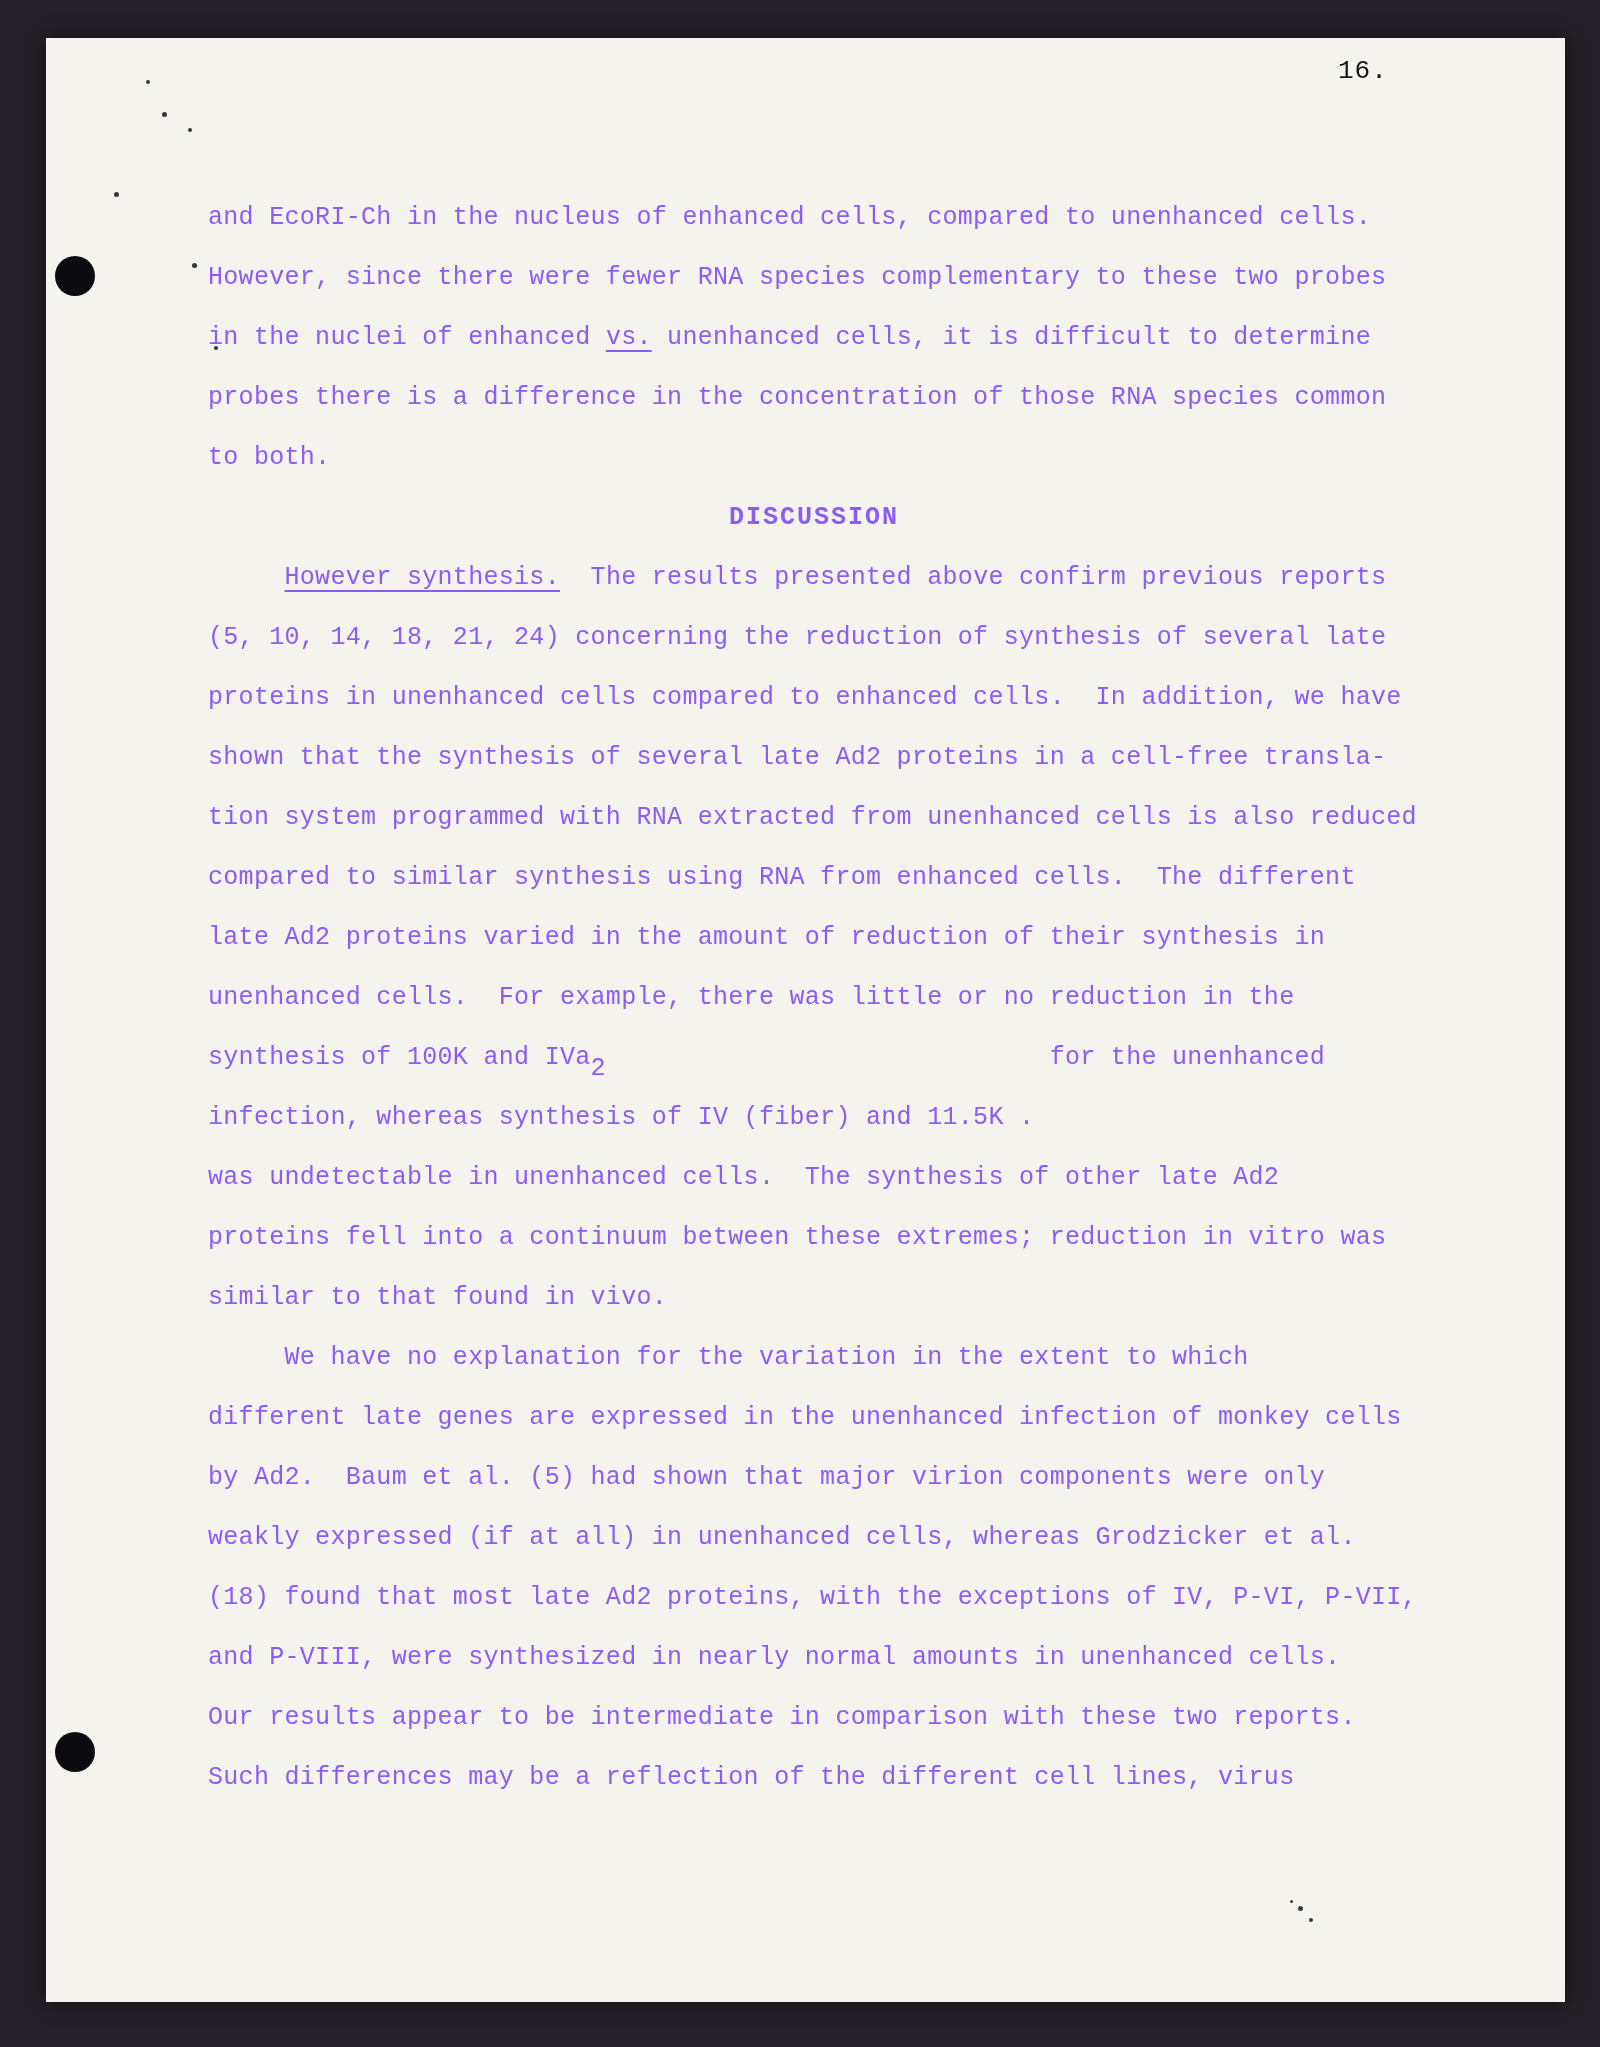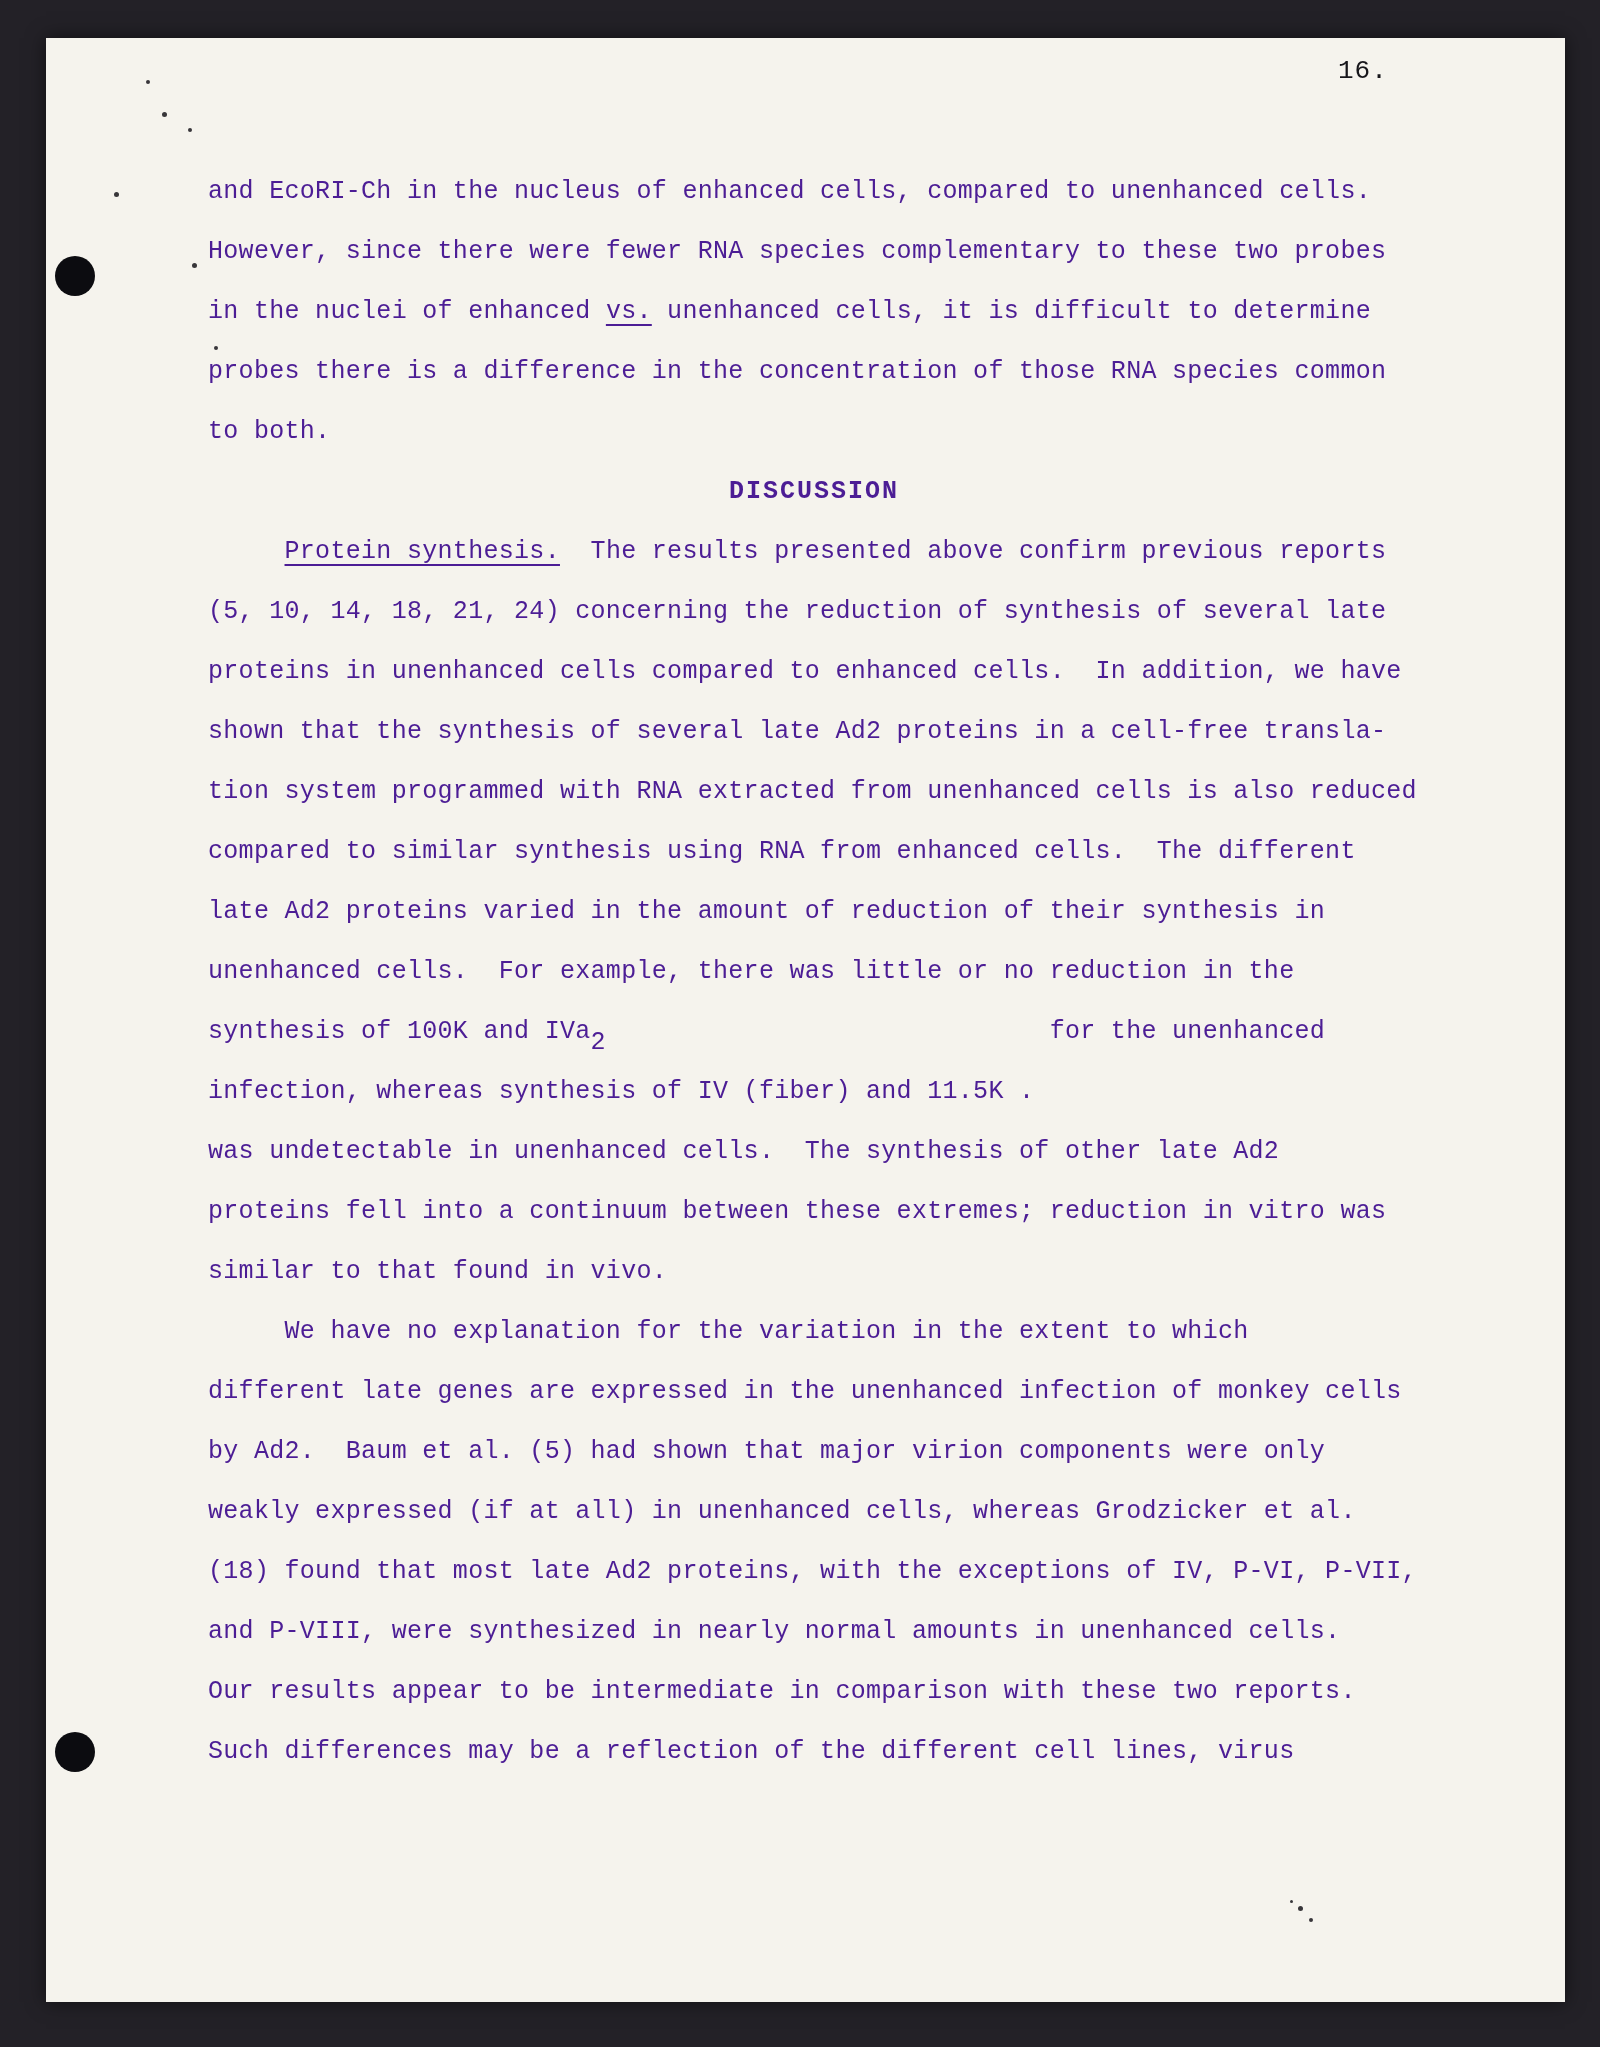--- a/index.html
+++ b/index.html
@@ -28,23 +28,23 @@
     left: 1292px;
     top: 18px;
     font-size: 26px;
     font-weight: normal;
     color: #17161b;
     letter-spacing: 1px;
   }
   .text-block {
     position: absolute;
     left: 162px;
-    top: 124px;
+    top: 150px;
     width: 1212px;
-    color: #4c1d95;
+    color: #8b5cf6;
   }
   .line {
     height: 60px;
     line-height: 60px;
     font-size: 25px;
     white-space: pre;
     letter-spacing: 0.3px;
   }
   .line.center {
     text-align: center;
@@ -80,21 +80,21 @@
 
   <div class="page-number">16.</div>
 
   <div class="text-block">
       <div class="line"><span>and EcoRI-Ch in the nucleus of enhanced cells, compared to unenhanced cells.</span></div>
       <div class="line"><span>However, since there were fewer RNA species complementary to these two probes</span></div>
       <div class="line"><span>in the nuclei of enhanced </span><span class="u">vs.</span><span> unenhanced cells, it is difficult to determine</span></div>
       <div class="line"><span>probes there is a difference in the concentration of those RNA species common</span></div>
       <div class="line"><span>to both.</span></div>
       <div class="line center"><span>DISCUSSION</span></div>
-      <div class="line"><span>     </span><span class="u">Protein synthesis.</span><span>  The results presented above confirm previous reports</span></div>
+      <div class="line"><span>     </span><span class="u">However synthesis.</span><span>  The results presented above confirm previous reports</span></div>
       <div class="line"><span>(5, 10, 14, 18, 21, 24) concerning the reduction of synthesis of several late</span></div>
       <div class="line"><span>proteins in unenhanced cells compared to enhanced cells.  In addition, we have</span></div>
       <div class="line"><span>shown that the synthesis of several late Ad2 proteins in a cell-free transla-</span></div>
       <div class="line"><span>tion system programmed with RNA extracted from unenhanced cells is also reduced</span></div>
       <div class="line"><span>compared to similar synthesis using RNA from enhanced cells.  The different</span></div>
       <div class="line"><span>late Ad2 proteins varied in the amount of reduction of their synthesis in</span></div>
       <div class="line"><span>unenhanced cells.  For example, there was little or no reduction in the</span></div>
       <div class="line"><span>synthesis of 100K and IVa</span><span class="sub">2</span><span>                             for the unenhanced</span></div>
       <div class="line"><span>infection, whereas synthesis of IV (fiber) and 11.5K .</span></div>
       <div class="line"><span>was undetectable in unenhanced cells.  The synthesis of other late Ad2</span></div>

